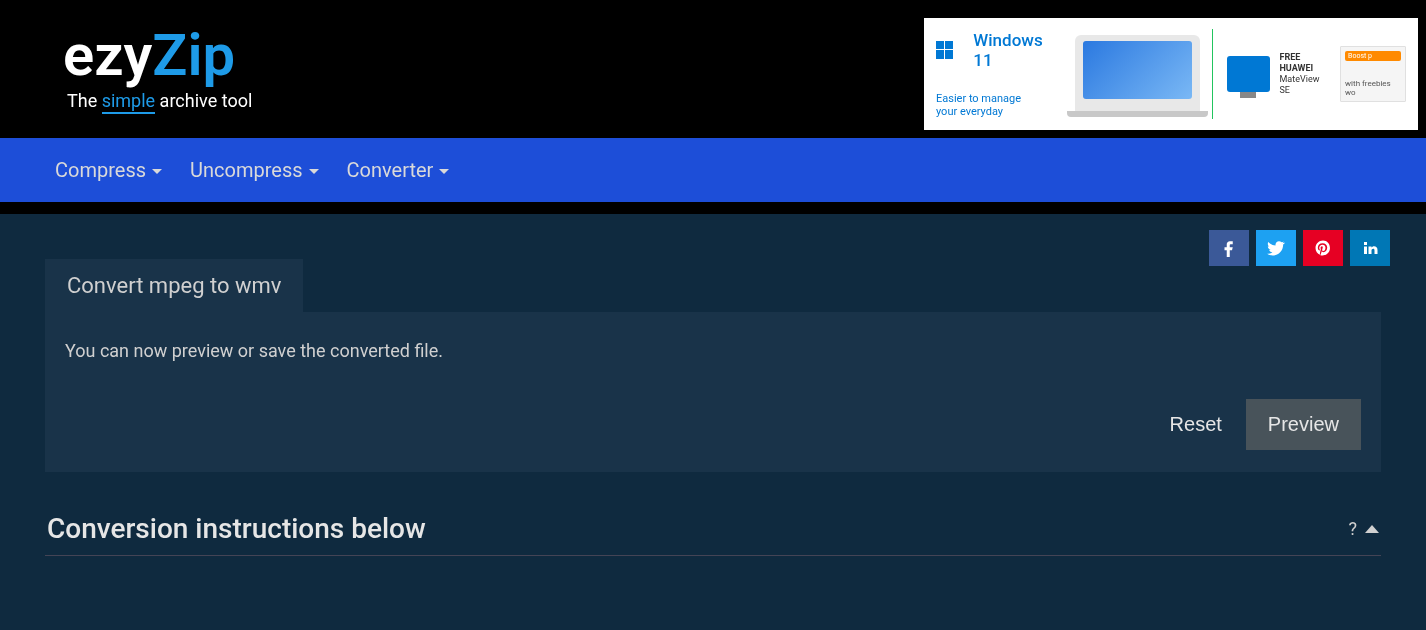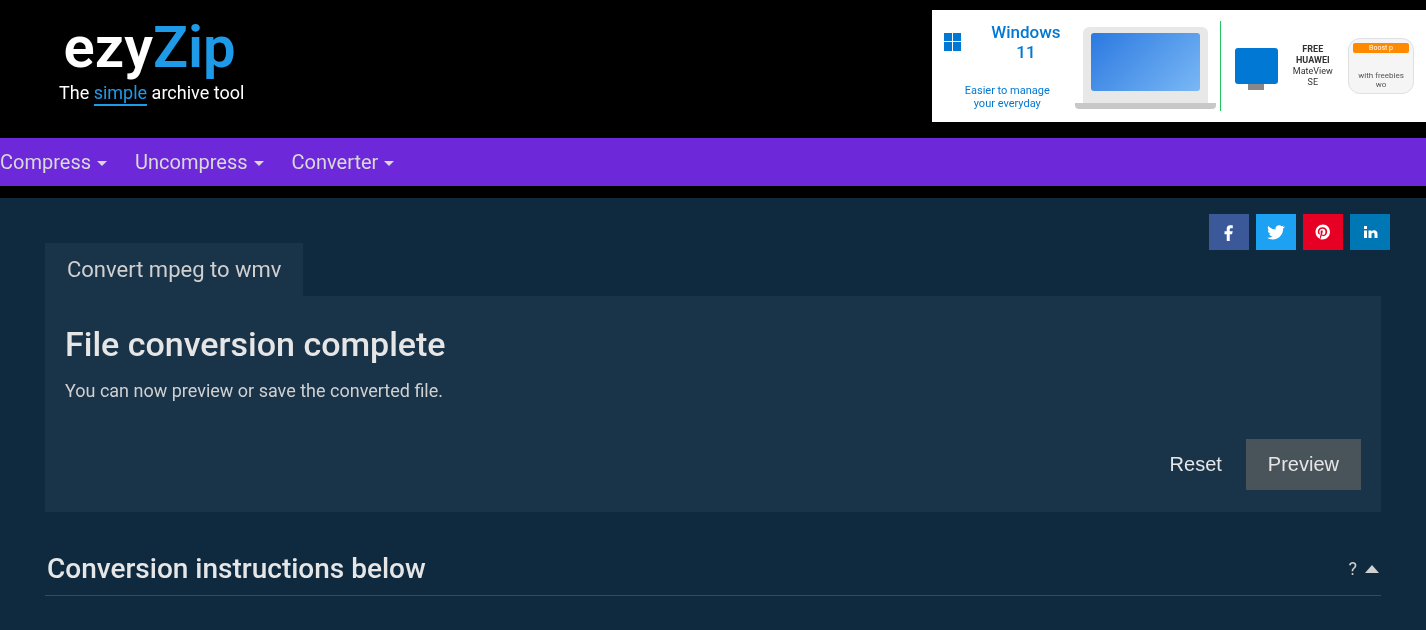--- a/index.html
+++ b/index.html
@@ -9,22 +9,21 @@
     width: 1426px;
     height: 630px;
     overflow: hidden;
   }
   .header {
     background: #000;
     height: 138px;
     display: flex;
     justify-content: space-between;
     align-items: flex-start;
-    padding: 0;
-    text-align: center;
+    padding: 8px;
   }
   .logo-area {
     padding: 18px 0 0 55px;
   }
   .logo-text {
     font-size: 58px;
     font-weight: 600;
     line-height: 1;
   }
   .logo-ezy { color: #fff; }
@@ -82,31 +81,32 @@
   .monitor {
     width: 44px; height: 36px; background: #0078d4; border-radius: 3px; position: relative;
   }
   .monitor::after {
     content: ""; position: absolute; bottom: -6px; left: 50%; transform: translateX(-50%);
     width: 16px; height: 6px; background: #888;
   }
   .ad-free { font-size: 9px; line-height: 1.2; color: #333; }
   .ad-free .bold { font-weight: 700; }
   .ad-tag {
-    background: #f5f5f5; border: 1px solid #e0e0e0; border-radius: 12px;
+    background: #f5f5f5; border: 1px solid #e0e0e0; border-radius: 1px;
     padding: 4px; font-size: 8px;
   }
   .ad-tag-top { background: #ff8a00; color: #fff; font-size: 7px; padding: 1px 3px; border-radius: 2px; }
   .ad-tag-bottom { color: #555; margin-top: 18px; font-size: 8px; }
 
   .nav {
-    background: #6d28d9;
-    height: 48px;
-    display: flex;
-    align-items: center;
+    background: #1d4ed8;
+    height: 64px;
+    display: flex;
+    align-items: center;
+    padding-left: 55px;
     gap: 28px;
   }
   .nav-item {
     color: #d9d9d9;
     font-size: 20px;
     cursor: pointer;
     display: flex;
     align-items: center;
     gap: 6px;
   }
@@ -311,21 +311,20 @@
       <svg viewBox="0 0 24 24">
           <path d="M4 4h4v4H4V4zm0 6h4v10H4V10zm6 0h4v1.5c.6-1 2-1.8 3.5-1.8 2.5 0 4.5 1.6 4.5 5v5.3h-4v-4.8c0-1.4-.5-2.2-1.7-2.2-1.3 0-2.3 1-2.3 2.2V20h-4V10z"></path>
         </svg>
     </div>
   </div>
 
   <div class="tab">
     <span>Convert mpeg to wmv</span>
   </div>
   <div class="panel">
-    <div class="heading">File conversion complete</div>
     <div class="subheading">You can now preview or save the converted file.</div>
     <div class="actions">
       <button class="btn-reset">Reset</button>
       <button class="btn-preview">Preview</button>
     </div>
   </div>
 
   <div class="instructions">
     <div class="instructions-title">Conversion instructions below</div>
     <div class="instructions-right">

